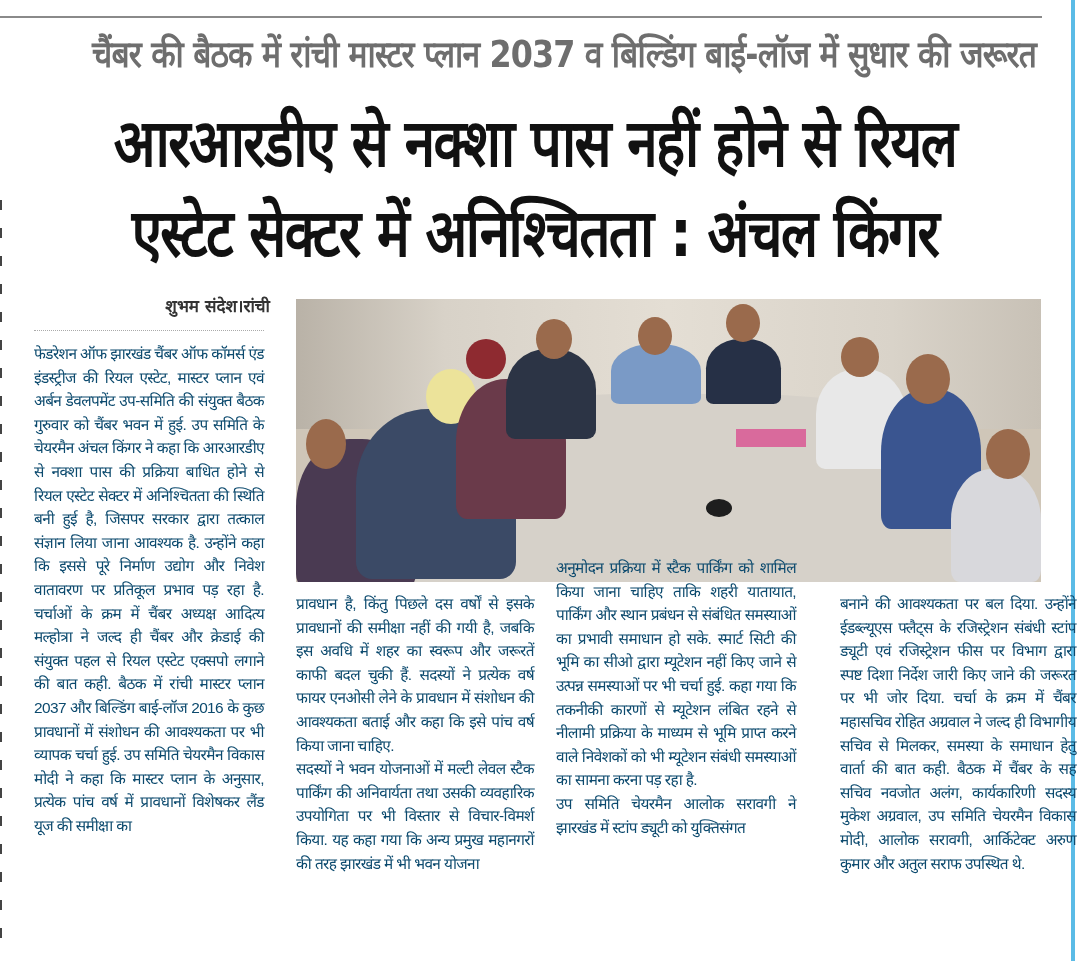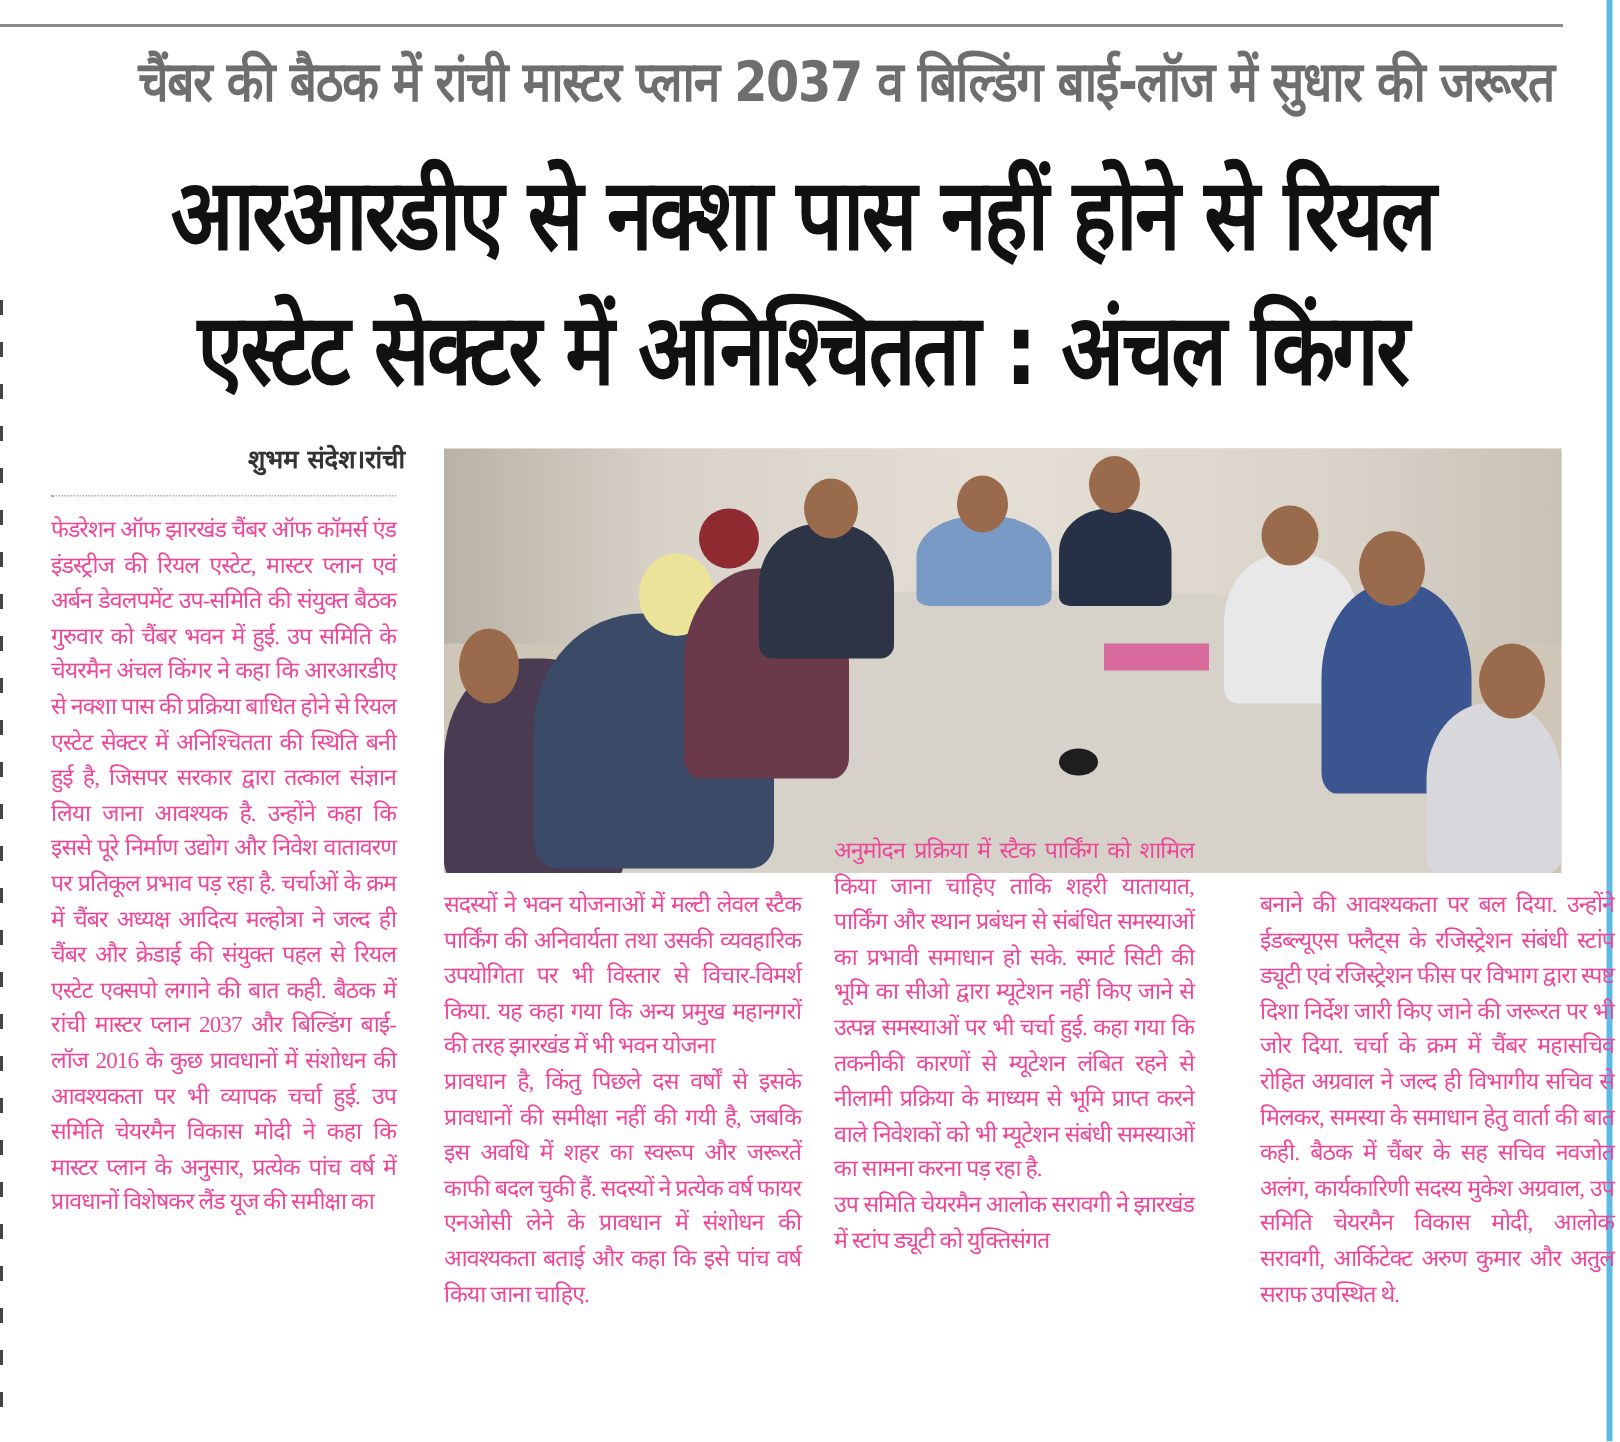--- a/index.html
+++ b/index.html
@@ -39,22 +39,22 @@
   .headline.l2 { top: 192px; }
   .byline {
     position: absolute; left: 30px; top: 294px; width: 240px;
     text-align: right; font-weight: bold; font-size: 17px; color: #333;
   }
   .byline-rule {
     position: absolute; left: 34px; top: 330px; width: 230px;
     border-top: 1px dotted #aaa;
   }
   .col {
-    position: absolute; font-family: Liberation Serif, serif;
-    font-size: 15.4px; line-height: 23.6px; color: #ec4899;
+    position: absolute; font-family: Liberation Sans, sans-serif;
+    font-size: 15.4px; line-height: 23.6px; color: #0c4a6e;
     text-align: justify; letter-spacing: -0.6px;
   }
   .col p { margin: 0; text-indent: 0; }
   .col1 { left: 34px; top: 342px; width: 230px; }
   .col2 { left: 296px; top: 592px; width: 238px; }
   .col3 { left: 556px; top: 556px; width: 240px; }
   .col4 { left: 840px; top: 592px; width: 236px; }
   .photo {
     position: absolute; left: 296px; top: 299px; width: 745px; height: 283px;
     overflow: hidden; background: #cfc6b8;
@@ -131,22 +131,22 @@
   <div class="person" style="left:655px;top:170px;width:90px;height:113px;background:#d8d8dc;"></div>
   <div class="head" style="left:690px;top:130px;width:44px;height:50px;"></div>
   <div style="position:absolute;left:440px;top:130px;width:70px;height:18px;background:#d96a9c;"></div>
   <div style="position:absolute;left:410px;top:200px;width:26px;height:18px;border-radius:50%;background:#1e1e1e;"></div>
 </div>
 
 <div class="col col1">
   <p>फेडरेशन ऑफ झारखंड चैंबर ऑफ कॉमर्स एंड इंडस्ट्रीज की रियल एस्टेट, मास्टर प्लान एवं अर्बन डेवलपमेंट उप-समिति की संयुक्त बैठक गुरुवार को चैंबर भवन में हुई. उप समिति के चेयरमैन अंचल किंगर ने कहा कि आरआरडीए से नक्शा पास की प्रक्रिया बाधित होने से रियल एस्टेट सेक्टर में अनिश्चितता की स्थिति बनी हुई है, जिसपर सरकार द्वारा तत्काल संज्ञान लिया जाना आवश्यक है. उन्होंने कहा कि इससे पूरे निर्माण उद्योग और निवेश वातावरण पर प्रतिकूल प्रभाव पड़ रहा है. चर्चाओं के क्रम में चैंबर अध्यक्ष आदित्य मल्होत्रा ने जल्द ही चैंबर और क्रेडाई की संयुक्त पहल से रियल एस्टेट एक्सपो लगाने की बात कही. बैठक में रांची मास्टर प्लान 2037 और बिल्डिंग बाई-लॉज 2016 के कुछ प्रावधानों में संशोधन की आवश्यकता पर भी व्यापक चर्चा हुई. उप समिति चेयरमैन विकास मोदी ने कहा कि मास्टर प्लान के अनुसार, प्रत्येक पांच वर्ष में प्रावधानों विशेषकर लैंड यूज की समीक्षा का</p>
 </div>
 <div class="col col2">
+  <p>प्रावधान है, किंतु पिछले दस वर्षों से इसके प्रावधानों की समीक्षा नहीं की गयी है, जबकि इस अवधि में शहर का स्वरूप और जरूरतें काफी बदल चुकी हैं. सदस्यों ने प्रत्येक वर्ष फायर एनओसी लेने के प्रावधान में संशोधन की आवश्यकता बताई और कहा कि इसे पांच वर्ष किया जाना चाहिए.</p>
   <p>सदस्यों ने भवन योजनाओं में मल्टी लेवल स्टैक पार्किंग की अनिवार्यता तथा उसकी व्यवहारिक उपयोगिता पर भी विस्तार से विचार-विमर्श किया. यह कहा गया कि अन्य प्रमुख महानगरों की तरह झारखंड में भी भवन योजना</p>
-  <p>प्रावधान है, किंतु पिछले दस वर्षों से इसके प्रावधानों की समीक्षा नहीं की गयी है, जबकि इस अवधि में शहर का स्वरूप और जरूरतें काफी बदल चुकी हैं. सदस्यों ने प्रत्येक वर्ष फायर एनओसी लेने के प्रावधान में संशोधन की आवश्यकता बताई और कहा कि इसे पांच वर्ष किया जाना चाहिए.</p>
 </div>
 <div class="col col3">
   <p>अनुमोदन प्रक्रिया में स्टैक पार्किंग को शामिल किया जाना चाहिए ताकि शहरी यातायात, पार्किंग और स्थान प्रबंधन से संबंधित समस्याओं का प्रभावी समाधान हो सके. स्मार्ट सिटी की भूमि का सीओ द्वारा म्यूटेशन नहीं किए जाने से उत्पन्न समस्याओं पर भी चर्चा हुई. कहा गया कि तकनीकी कारणों से म्यूटेशन लंबित रहने से नीलामी प्रक्रिया के माध्यम से भूमि प्राप्त करने वाले निवेशकों को भी म्यूटेशन संबंधी समस्याओं का सामना करना पड़ रहा है.</p>
   <p>उप समिति चेयरमैन आलोक सरावगी ने झारखंड में स्टांप ड्यूटी को युक्तिसंगत</p>
 </div>
 <div class="col col4">
   <p>बनाने की आवश्यकता पर बल दिया. उन्होंने ईडब्ल्यूएस फ्लैट्स के रजिस्ट्रेशन संबंधी स्टांप ड्यूटी एवं रजिस्ट्रेशन फीस पर विभाग द्वारा स्पष्ट दिशा निर्देश जारी किए जाने की जरूरत पर भी जोर दिया. चर्चा के क्रम में चैंबर महासचिव रोहित अग्रवाल ने जल्द ही विभागीय सचिव से मिलकर, समस्या के समाधान हेतु वार्ता की बात कही. बैठक में चैंबर के सह सचिव नवजोत अलंग, कार्यकारिणी सदस्य मुकेश अग्रवाल, उप समिति चेयरमैन विकास मोदी, आलोक सरावगी, आर्किटेक्ट अरुण कुमार और अतुल सराफ उपस्थित थे.</p>
 </div>
 
 </body></html>

